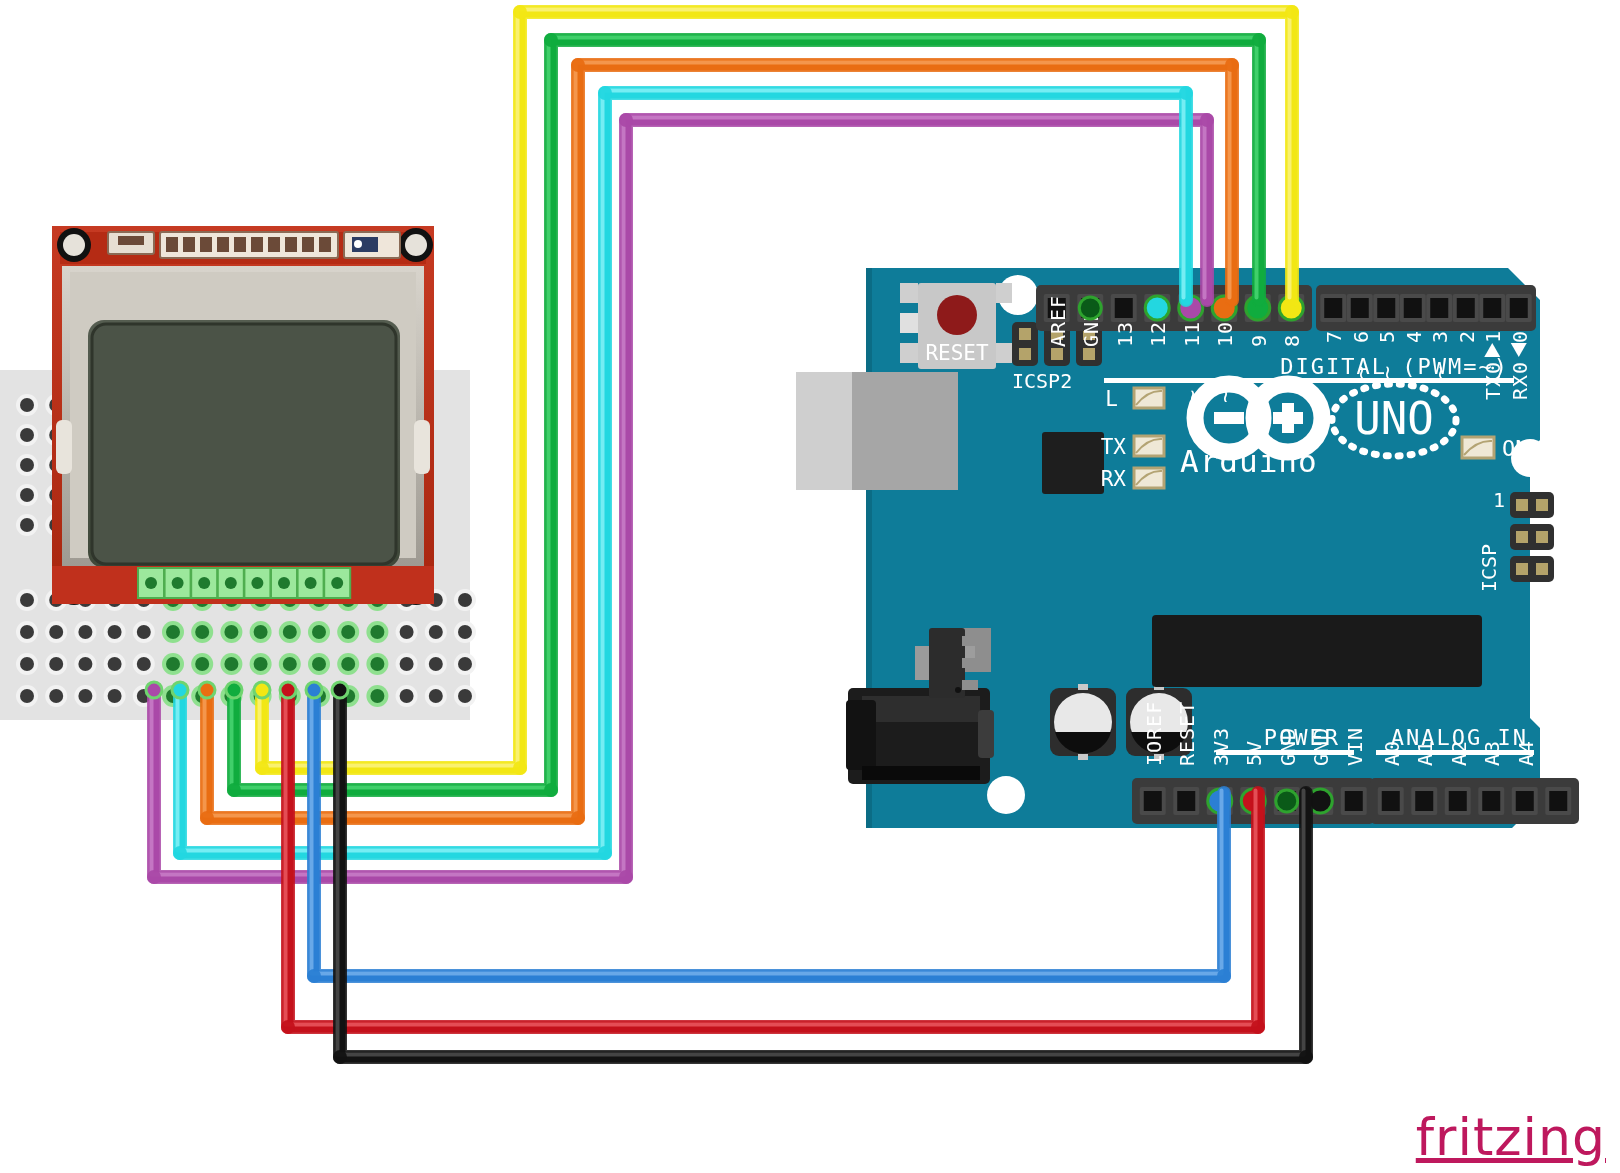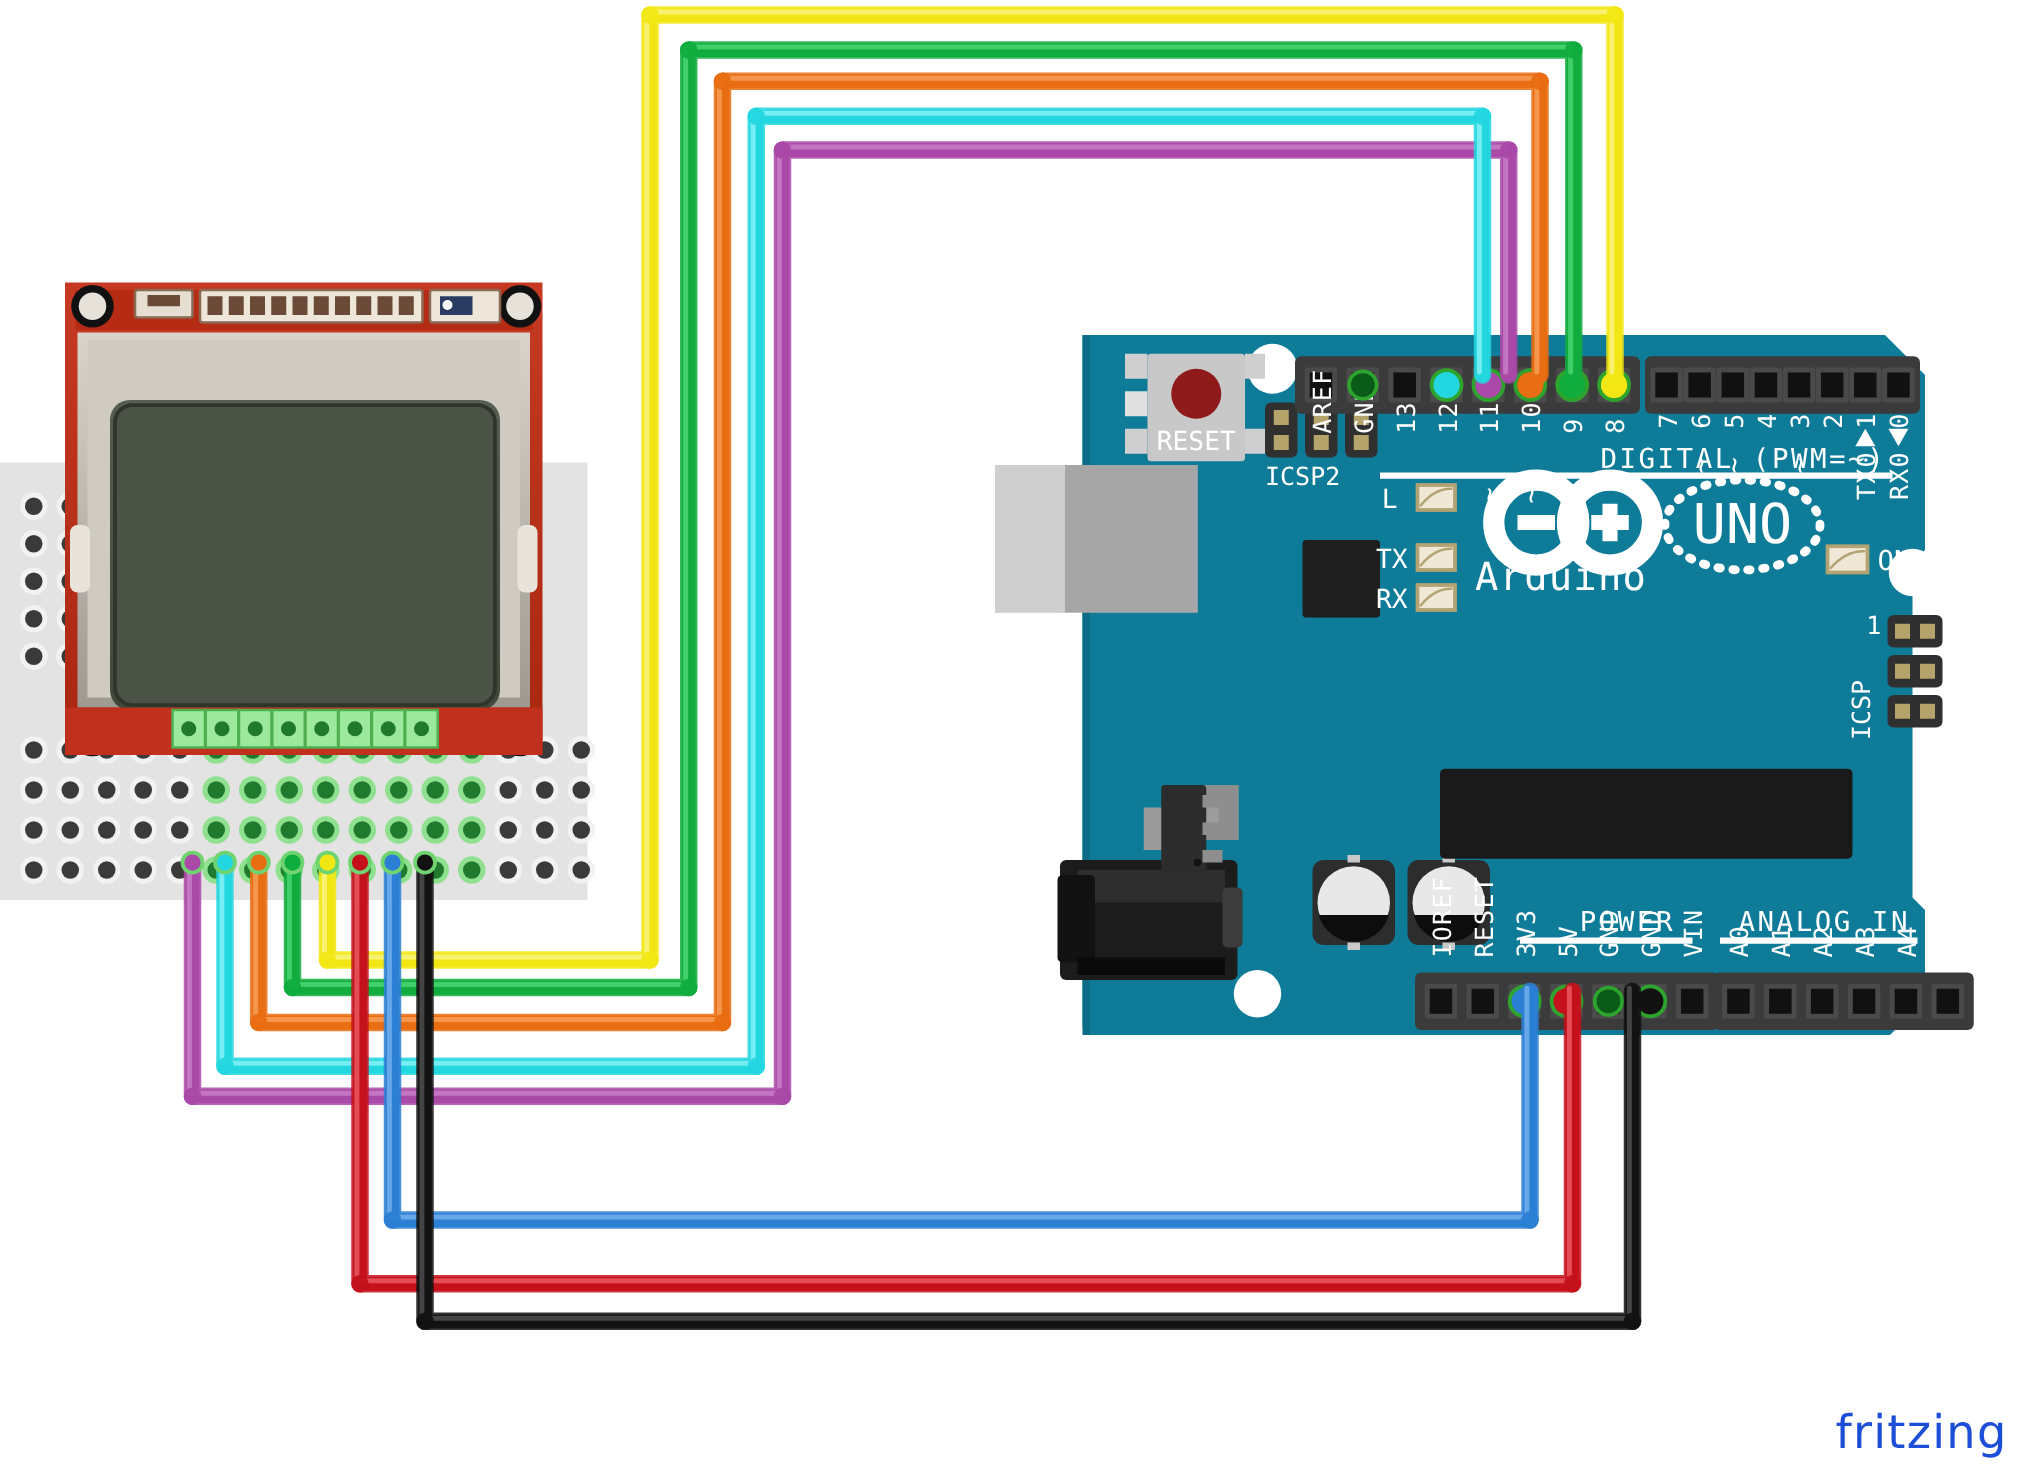--- a/index.html
+++ b/index.html
@@ -1,19 +1,19 @@
 <!DOCTYPE html>
 <html><head>
 <meta charset="utf-8">
 <style>
   html,body{margin:0;padding:0;background:#ffffff;}
   body{width:1620px;height:1173px;font-family:"DejaVu Sans Mono",monospace;overflow:hidden;}
   #stage{position:relative;width:1620px;height:1173px;background:#fff;}
   svg.layer{position:absolute;left:0;top:0;width:1620px;height:1173px;}
-  .wm{position:absolute;right:14px;bottom:6px;font-family:"DejaVu Sans",sans-serif;font-size:37px;color:#1d4ed8;letter-spacing:1px;font-weight:400;}
+  .wm{position:absolute;right:14px;bottom:6px;font-family:"DejaVu Sans",sans-serif;font-size:52px;color:#be185d;letter-spacing:1px;font-weight:400;text-decoration:underline;}
   text{font-family:"DejaVu Sans Mono",monospace;fill:#ffffff;}
 </style>
 </head>
 <body>
 
 <div id="stage">
 
   <svg class="layer" viewBox="0 0 1620 1173">
     <defs>
       <linearGradient id="lcdScreen" x1="0" y1="0" x2="0" y2="1">

